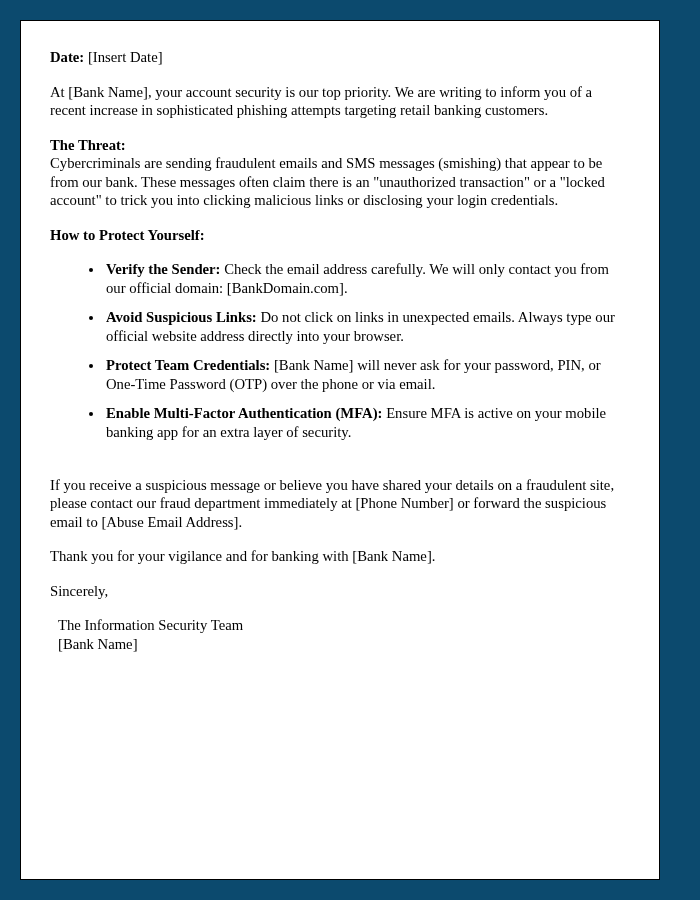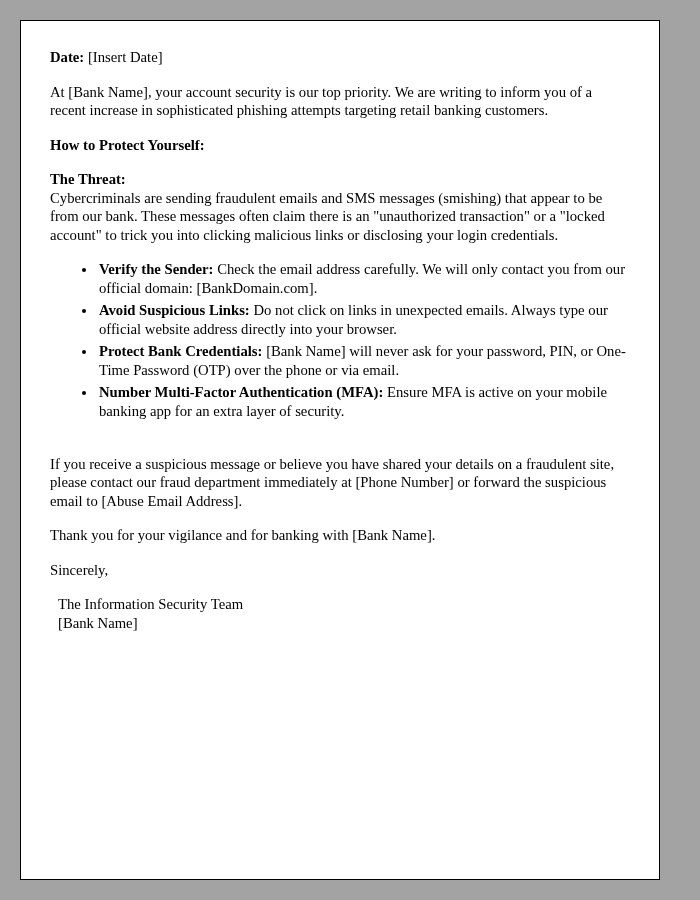--- a/index.html
+++ b/index.html
@@ -4,21 +4,21 @@
 <style>
   html, body {
     margin: 0;
     padding: 0;
     background: #ffffff;
     font-family: "Liberation Serif", "DejaVu Serif", serif;
   }
   .canvas {
     width: 700px;
     height: 900px;
-    background: #a3a3a3;
+    background: #0c4a6e;
     position: relative;
     box-sizing: border-box;
   }
   .page {
     position: absolute;
     left: 20px;
     top: 20px;
     width: 640px;
     height: 860px;
     border: 1px solid #000000;
@@ -34,48 +34,48 @@
     margin: 0 0 16px 0;
   }
   .para strong, .bullets strong {
     font-weight: bold;
   }
   ul.bullets {
     margin: 0 0 16px 0;
     padding-left: 43px;
   }
   ul.bullets li {
-    margin: 4px;
+    margin: 11px;
     padding-left: 2px;
   }
   .sig {
     margin: 8px;
   }
 </style>
 </head>
 <body>
 
 <div class="canvas">
   <div class="page">
 
     <p class="para"><strong>Date:</strong><span> [Insert Date]</span></p>
 
 
 
     <p class="para">At [Bank Name], your account security is our top priority. We are writing to inform you of a recent increase in sophisticated phishing attempts targeting retail banking customers.</p>
 
+    <p class="para"><strong>The Threat:</strong><br><span>Cybercriminals are sending fraudulent emails and SMS messages (smishing) that appear to be from our bank. These messages often claim there is an "unauthorized transaction" or a "locked account" to trick you into clicking malicious links or disclosing your login credentials.</span></p>
+
     <p class="para"><strong>How to Protect Yourself:</strong></p>
-
-    <p class="para"><strong>The Threat:</strong><br><span>Cybercriminals are sending fraudulent emails and SMS messages (smishing) that appear to be from our bank. These messages often claim there is an "unauthorized transaction" or a "locked account" to trick you into clicking malicious links or disclosing your login credentials.</span></p>
 
     <ul class="bullets">
       <li><strong>Verify the Sender:</strong><span> Check the email address carefully. We will only contact you from our official domain: [BankDomain.com].</span></li>
       <li><strong>Avoid Suspicious Links:</strong><span> Do not click on links in unexpected emails. Always type our official website address directly into your browser.</span></li>
-      <li><strong>Protect Bank Credentials:</strong><span> [Bank Name] will never ask for your password, PIN, or One-Time Password (OTP) over the phone or via email.</span></li>
-      <li><strong>Number Multi-Factor Authentication (MFA):</strong><span> Ensure MFA is active on your mobile banking app for an extra layer of security.</span></li>
+      <li><strong>Protect Team Credentials:</strong><span> [Bank Name] will never ask for your password, PIN, or One-Time Password (OTP) over the phone or via email.</span></li>
+      <li><strong>Enable Multi-Factor Authentication (MFA):</strong><span> Ensure MFA is active on your mobile banking app for an extra layer of security.</span></li>
     </ul>
 
     <p class="para"><br><span>If you receive a suspicious message or believe you have shared your details on a fraudulent site, please contact our fraud department immediately at [Phone Number] or forward the suspicious email to [Abuse Email Address].</span></p>
 
     <p class="para">Thank you for your vigilance and for banking with [Bank Name].</p>
 
     <p class="para">Sincerely,</p>
 
     <p class="para sig"><span>The Information Security Team</span><br><span>[Bank Name]</span></p>
 

